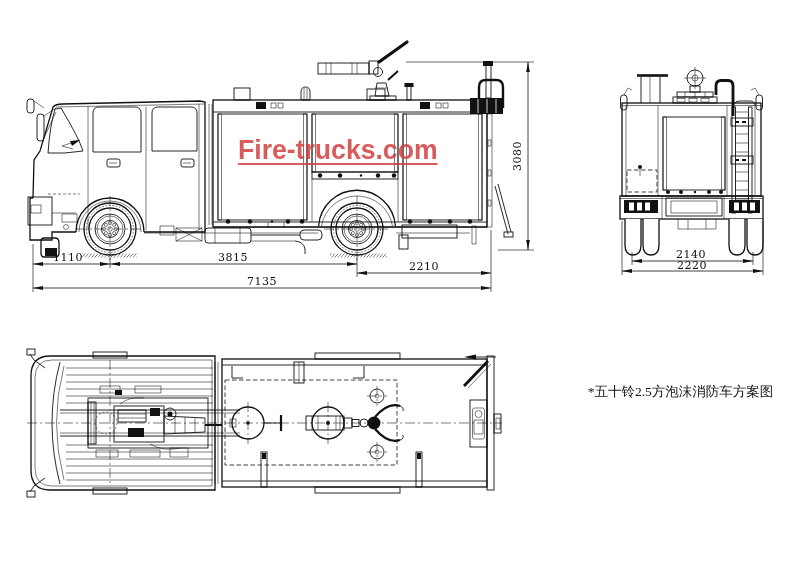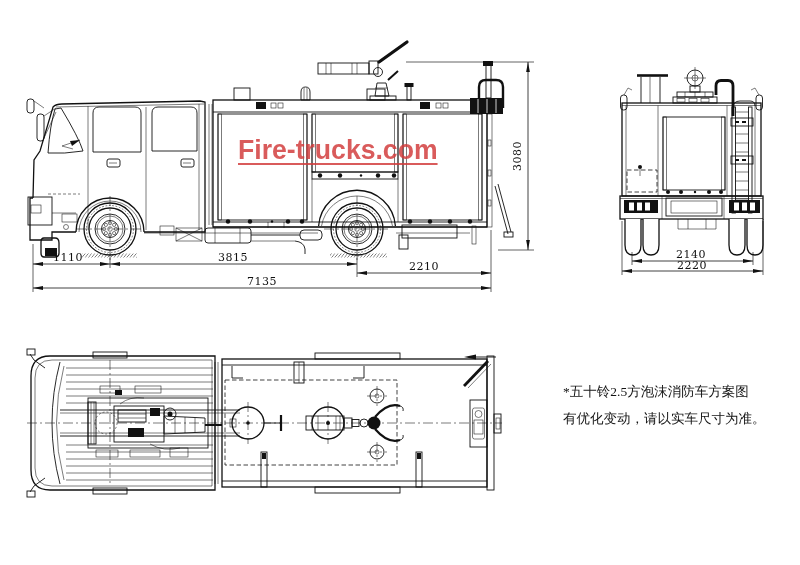--- a/index.html
+++ b/index.html
@@ -23,21 +23,21 @@
     text-decoration:underline;text-decoration-thickness:2px;text-underline-offset:4px;
     transform:scaleX(.95);transform-origin:left center;
   }
   
   #notes{
     position:absolute;left:563px;top:380px;width:235px;
     font-family:"Liberation Serif","DejaVu Serif",serif;font-size:13.5px;color:#141414;
     line-height:23px;white-space:nowrap;
   }
   #notes .nline{display:block;}
-  #notes .n1{margin-bottom:4px;}
+  #notes .n1{margin-bottom:4px;text-align:center;}
 </style>
 </head>
 <body>
 
 <div id="stage">
 
 <svg width="800" height="565" viewBox="0 0 800 565">
 <defs>
   <pattern id="slats" width="6" height="3.4" patternUnits="userSpaceOnUse">
     <rect width="6" height="3.4" fill="#fdfdfd"></rect>
@@ -508,16 +508,15 @@
     <polygon points="464,357 476,354.5 476,359.5" class="f"></polygon>
     <line x1="476" y1="357" x2="496" y2="357" class="s"></line>
   </g>
 </g>
 </svg>
 
 <div id="watermark">Fire-trucks.com</div>
 
 <div id="notes">
   <span class="nline n1">*五十铃2.5方泡沫消防车方案图</span>
-  <span class="nline">有优化变动，请以实车尺寸为准。</span>
 </div>
 
 </div>
 
 </body></html>

